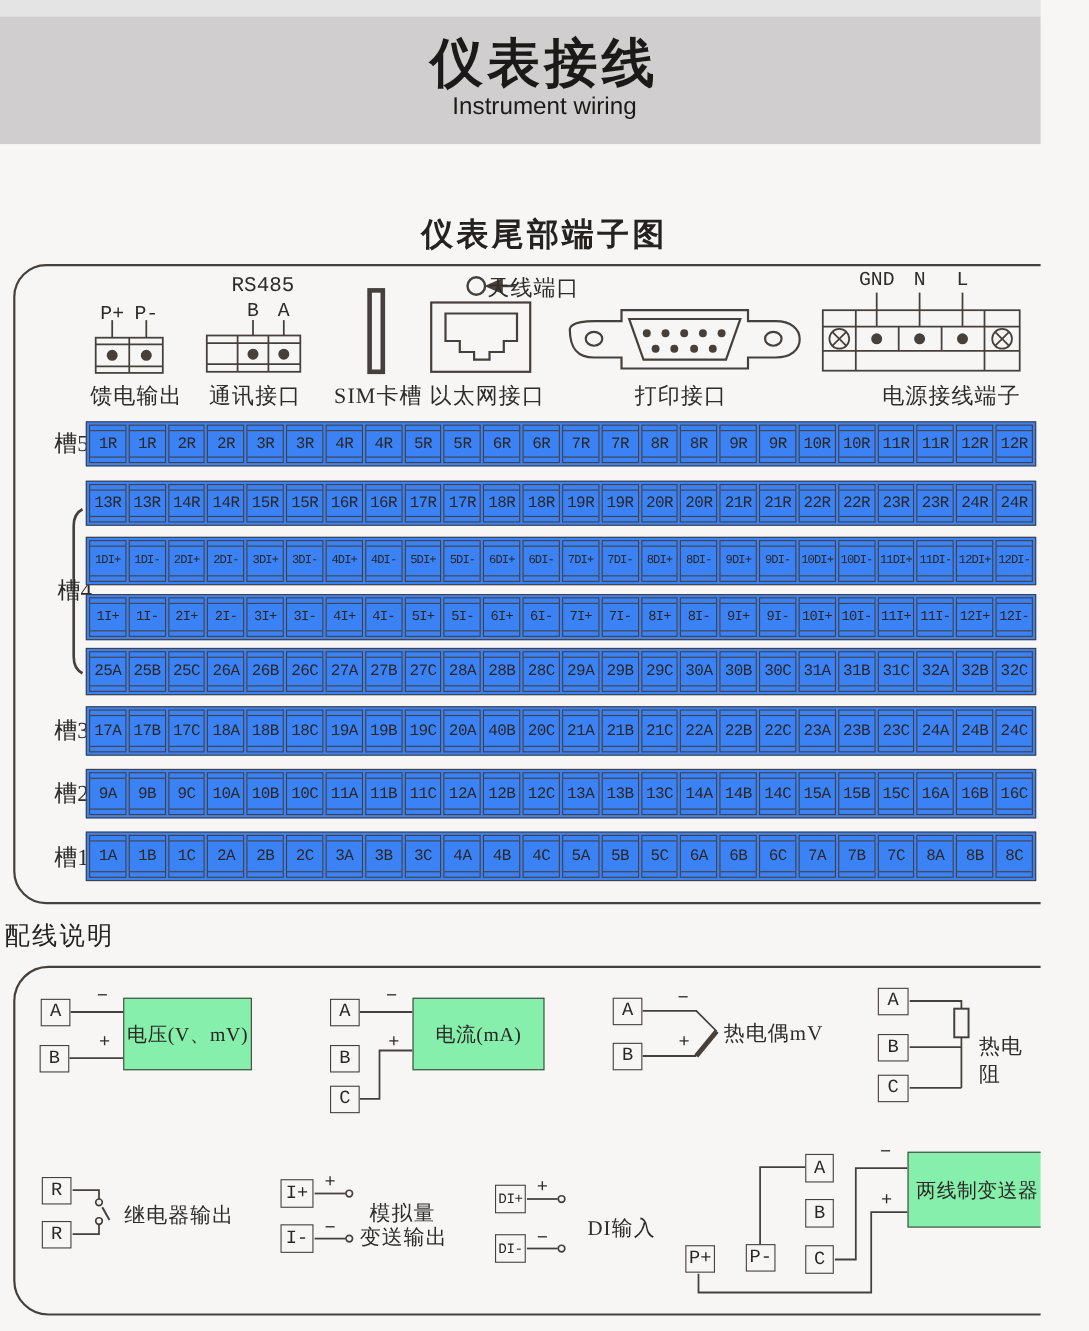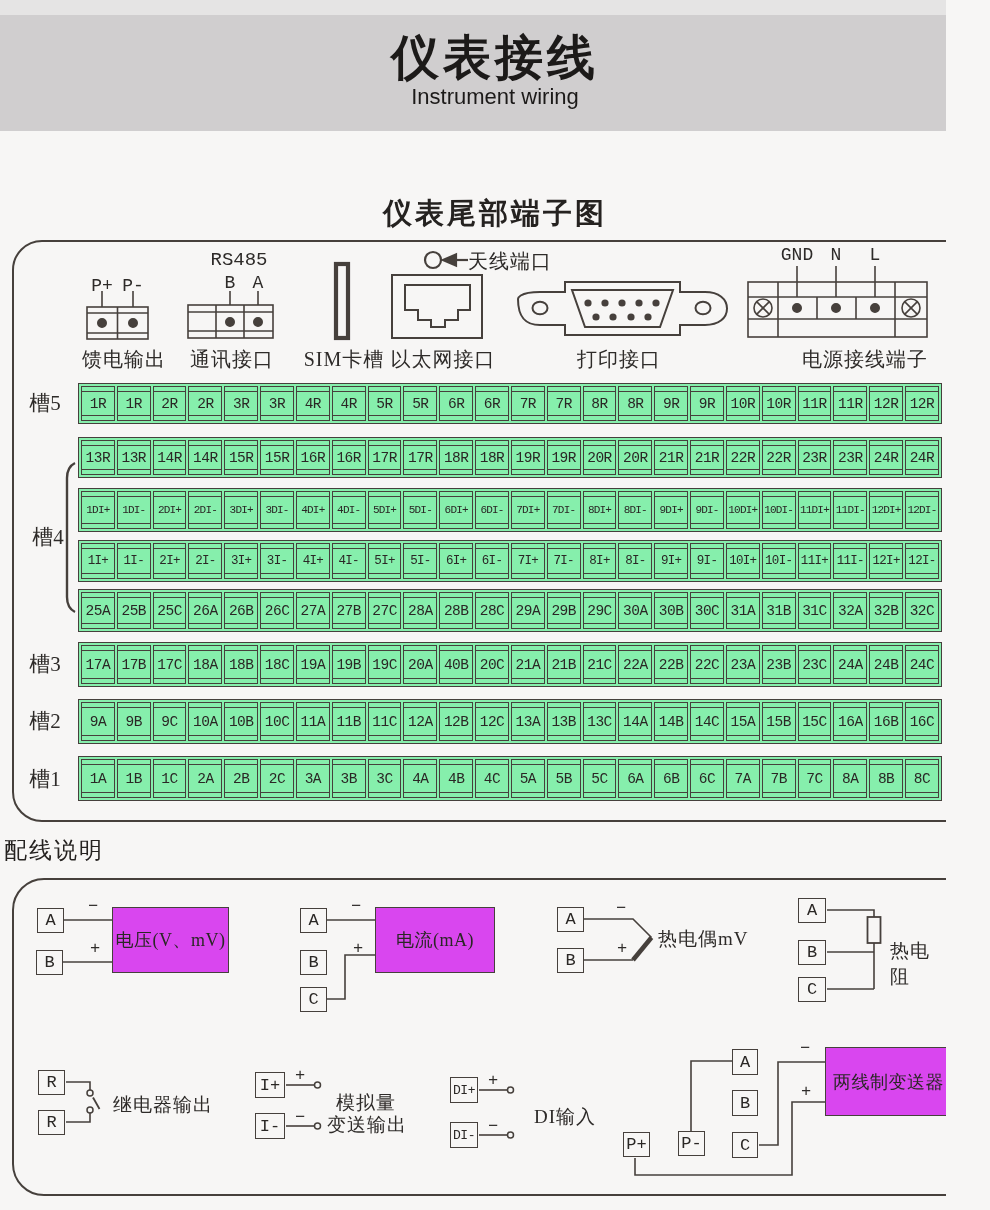--- a/index.html
+++ b/index.html
@@ -15,38 +15,38 @@
   #sub-title{left:495px;top:84px;font-family:"Liberation Sans","DejaVu Sans",sans-serif;
              font-size:22px;color:#1c1a19;}
   #section-title{left:495px;top:172px;font-family:"DejaVu Sans","Liberation Sans",sans-serif;
                  font-weight:600;font-size:29px;letter-spacing:3px;color:#252220;margin-top:22px;}
   #panel{left:12px;top:240px;width:969px;height:582px;border:2.6px solid #46403c;border-radius:30px;box-sizing:border-box;}
   #wirebox{left:12px;top:878px;width:969px;height:318px;border:2.6px solid #46403c;border-radius:32px;box-sizing:border-box;}
   #svg-overlay{position:absolute;left:0;top:0;pointer-events:none;}
   .cap{font-size:20px;letter-spacing:1px;color:#2e2b29;}
   .pin{font-family:"Liberation Mono","DejaVu Sans Mono",monospace;font-size:18px;color:#2e2b29;}
   .sign{font-family:"Liberation Mono","DejaVu Sans Mono",monospace;font-size:17px;color:#2e2b29;}
-  .slotlab{font-size:21px;color:#2e2b29;}
+  .slotlab{font-size:21px;color:#2e2b29;margin-left:20px;}
   .strip{position:absolute;left:78px;width:864px;border:1.7px solid #46403c;display:flex;gap:2px;
-         padding:2px;box-sizing:border-box;background:#86efac;}
+         padding:2px;box-sizing:border-box;background:#3b82f6;}
   .tcol{flex:1 1 0;border:1.2px solid #46403c;display:flex;flex-direction:column;min-width:0;box-sizing:border-box;}
   .tband{height:4px;flex:0 0 auto;}
   .tband.top{border-bottom:1.2px solid #46403c;}
   .tband.bot{border-top:1.2px solid #46403c;}
   .tlabel{flex:1 1 auto;display:flex;align-items:center;justify-content:center;
           font-family:"Liberation Mono","DejaVu Sans Mono",monospace;font-size:14.5px;
           letter-spacing:-0.5px;color:#2a2725;white-space:nowrap;overflow:hidden;}
   .strip.small .tlabel{font-size:11px;letter-spacing:-0.8px;}
   .strip.mid .tlabel{font-size:12.5px;letter-spacing:-0.7px;}
   .term{position:absolute;border:1.6px solid #46403c;display:flex;align-items:center;justify-content:center;
         font-family:"Liberation Mono","DejaVu Sans Mono",monospace;font-size:17px;color:#2a2725;
         background:#f7f6f5;box-sizing:border-box;}
   .term.smtxt{font-size:13px;letter-spacing:-0.5px;}
   .bigbox{position:absolute;border:1.8px solid #46403c;display:flex;align-items:center;justify-content:center;
-          font-size:18px;letter-spacing:0.5px;color:#2a2725;background:#d946ef;box-sizing:border-box;}
+          font-size:18px;letter-spacing:0.5px;color:#2a2725;background:#86efac;box-sizing:border-box;}
   .wlabel{font-size:19px;letter-spacing:1px;color:#2e2b29;}
   #heading-wiring{left:4px;top:835px;font-size:23px;letter-spacing:2px;color:#252220;}
 </style>
 </head>
 <body>
 
 <div id="canvas">
 
   <div class="abs" id="topstrip"></div>
   <div class="abs" id="band"></div>
@@ -185,21 +185,21 @@
   </svg>
 
   <div class="abs ctr pin" style="left:102px;top:276px;">P+</div>
   <div class="abs ctr pin" style="left:133px;top:276px;">P-</div>
   <div class="abs ctr pin" style="left:239px;top:249px;font-size:19px;">RS485</div>
   <div class="abs ctr pin" style="left:230px;top:273px;">B</div>
   <div class="abs ctr pin" style="left:258px;top:273px;">A</div>
   <div class="abs ctr pin" style="left:797px;top:245px;">GND</div>
   <div class="abs ctr pin" style="left:836px;top:245px;">N</div>
   <div class="abs ctr pin" style="left:875px;top:245px;">L</div>
-  <div class="abs cap" style="left:468px;top:248px;">天线端口</div>
+  <div class="abs cap" style="left:443px;top:248px;">天线端口</div>
 
   <div class="abs ctr cap" style="left:124px;top:346px;">馈电输出</div>
   <div class="abs ctr cap" style="left:232px;top:346px;">通讯接口</div>
   <div class="abs ctr cap" style="left:344px;top:346px;">SIM卡槽</div>
   <div class="abs ctr cap" style="left:443px;top:346px;">以太网接口</div>
   <div class="abs ctr cap" style="left:619px;top:346px;">打印接口</div>
   <div class="abs ctr cap" style="left:865px;top:346px;">电源接线端子</div>
 
   <div class="abs vctr slotlab" style="left:45px;top:403px;">槽5</div>
   <div class="abs vctr slotlab" style="left:48px;top:537px;">槽4</div>

